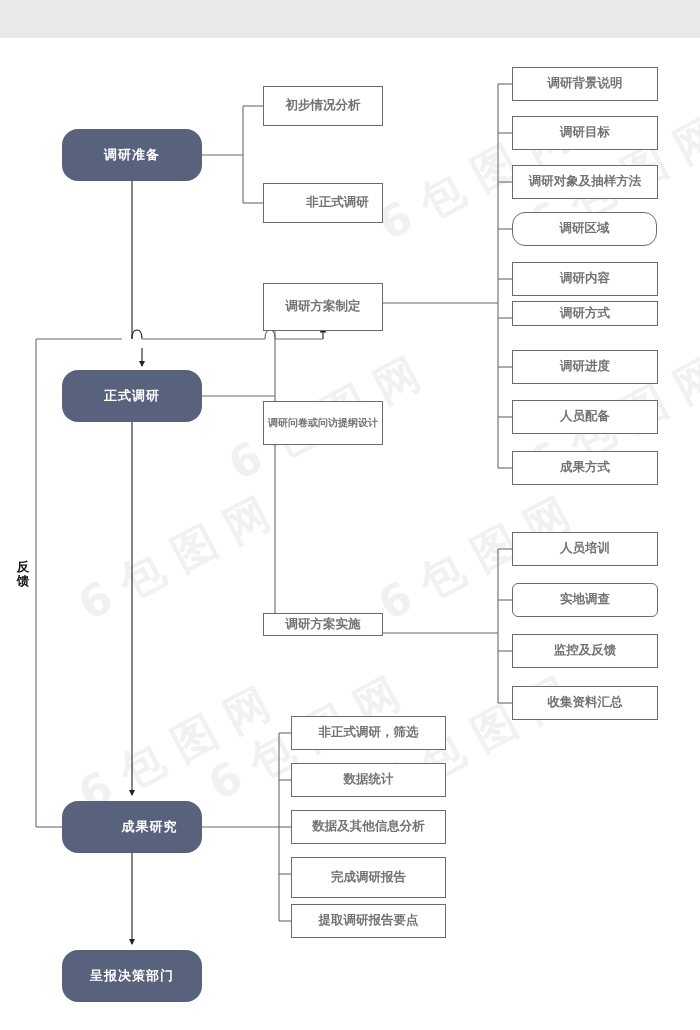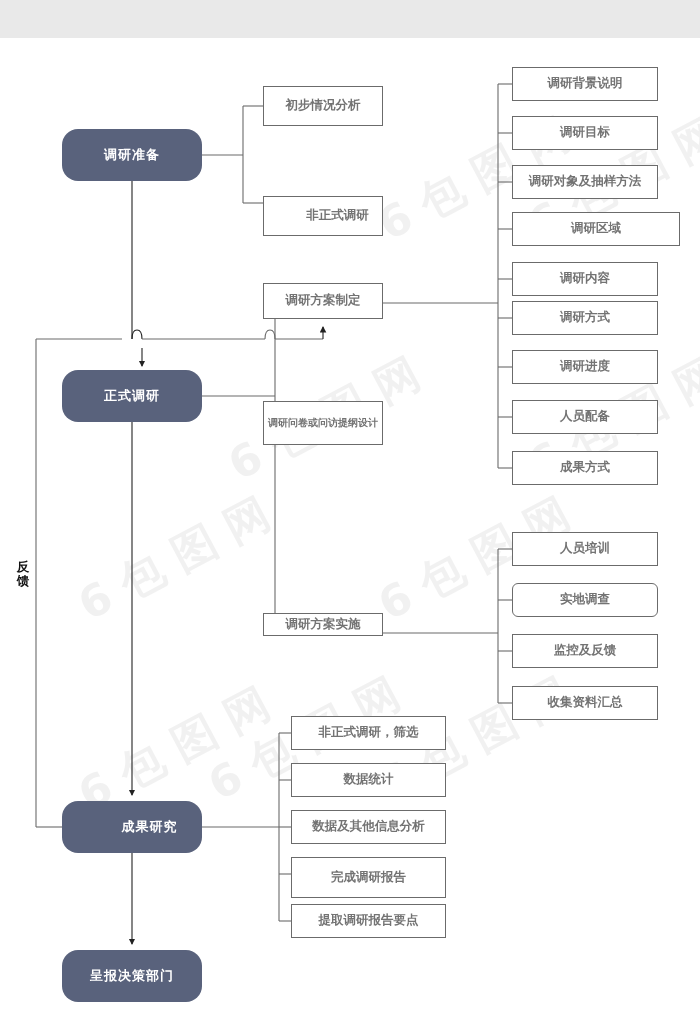--- a/index.html
+++ b/index.html
@@ -191,50 +191,50 @@
     <div class="stage" style="left:62px;top:801px;width:140px;height:52px;padding-left:35px;">
       <span>成果研究</span>
     </div>
     <div class="stage" style="left:62px;top:950px;width:140px;height:52px;">
       <span>呈报决策部门</span>
     </div>
 
     <div class="box" style="left:263px;top:86px;width:120px;height:40px;">
       <span>初步情况分析</span>
     </div>
-    <div class="box" style="left:263px;top:196px;width:120px;height:40px;padding-left:33px;">
+    <div class="box" style="left:263px;top:183px;width:120px;height:40px;padding-left:33px;">
       <span>非正式调研</span>
     </div>
 
-    <div class="box" style="left:263px;top:283px;width:120px;height:36px;">
+    <div class="box" style="left:263px;top:283px;width:120px;height:48px;">
       <span>调研方案制定</span>
     </div>
     <div class="box two-line" style="left:263px;top:401px;width:120px;height:44px;">
       <span>调研问卷或问访提纲设计</span>
     </div>
     <div class="box" style="left:263px;top:613px;width:120px;height:23px;text-align:center;">
       <span>调研方案实施</span>
     </div>
 
     <div class="box" style="left:512px;top:67px;width:146px;height:34px;">
       <span>调研背景说明</span>
     </div>
     <div class="box" style="left:512px;top:116px;width:146px;height:34px;">
       <span>调研目标</span>
     </div>
     <div class="box" style="left:512px;top:165px;width:146px;height:34px;">
       <span>调研对象及抽样方法</span>
     </div>
-    <div class="box" style="left:512px;top:212px;width:168px;height:34px;">
+    <div class="box" style="left:512px;top:212px;width:145px;height:34px;border-radius:13px;">
       <span>调研区域</span>
     </div>
     <div class="box" style="left:512px;top:262px;width:146px;height:34px;">
       <span>调研内容</span>
     </div>
-    <div class="box" style="left:512px;top:301px;width:146px;height:34px;">
+    <div class="box" style="left:512px;top:301px;width:146px;height:25px;">
       <span>调研方式</span>
     </div>
     <div class="box" style="left:512px;top:350px;width:146px;height:34px;">
       <span>调研进度</span>
     </div>
     <div class="box" style="left:512px;top:400px;width:146px;height:34px;">
       <span>人员配备</span>
     </div>
     <div class="box" style="left:512px;top:451px;width:146px;height:34px;">
       <span>成果方式</span>

